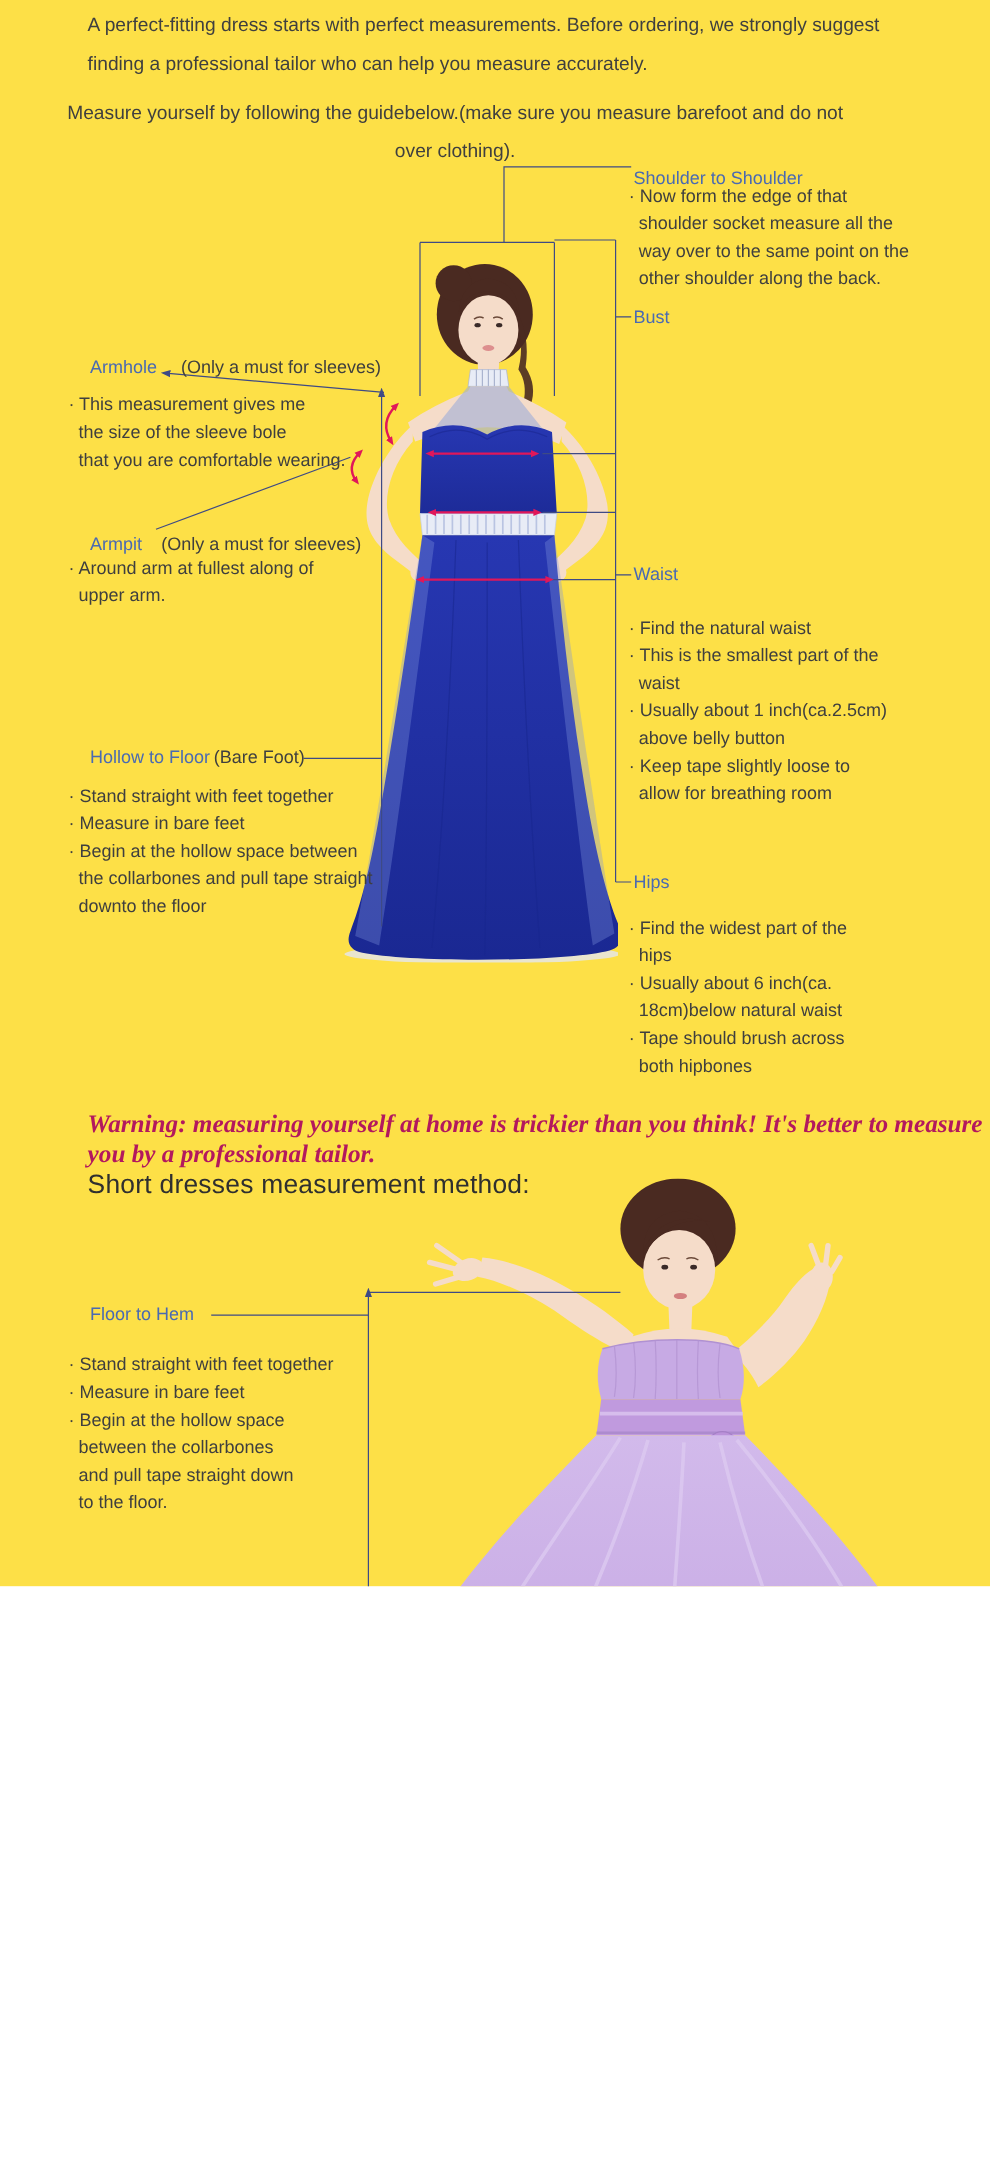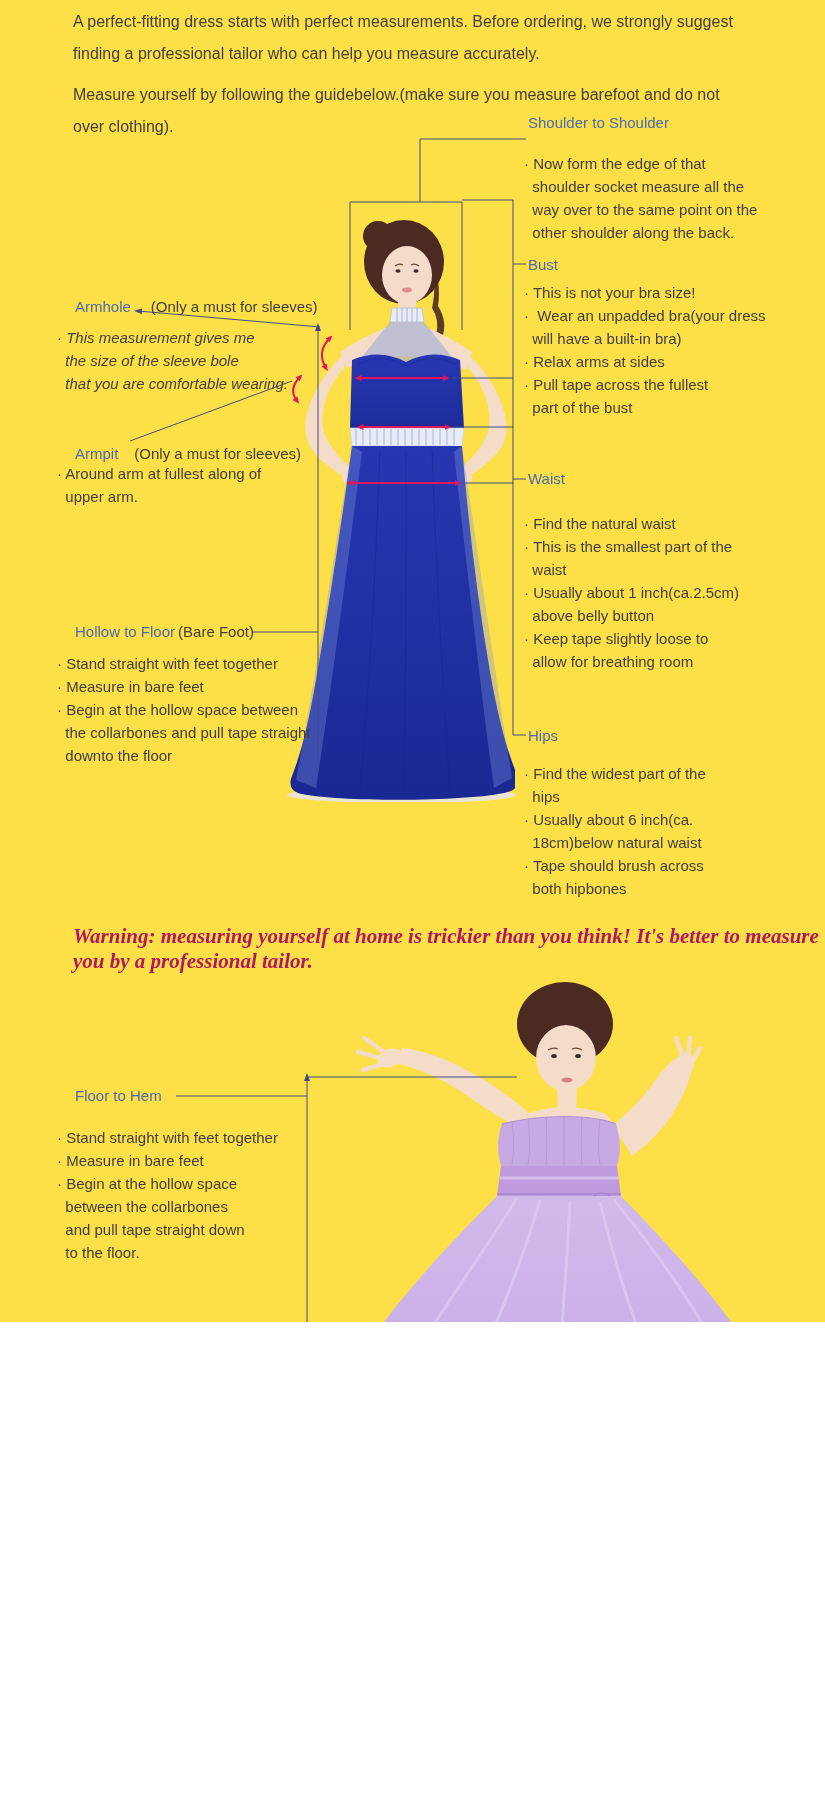--- a/index.html
+++ b/index.html
@@ -187,37 +187,31 @@
     <g>
       <path class="navy" d="M 176,1096 L 307,1096"></path>
       <path class="navy" d="M 307,1077 L 517,1077"></path>
       <path class="navy" d="M 307,1077 L 307,1422" marker-start="url(#m-navy)" marker-end="url(#m-navy)"></path>
       <path class="navy" d="M 307,1425 L 515,1425"></path>
     </g>
   </svg>
 
   <div class="abs intro pre text-layer-item" style="left:73px;top:6px;">A perfect-fitting dress starts with perfect measurements. Before ordering, we strongly suggest
 finding a professional tailor who can help you measure accurately.</div>
-  <div class="abs intro pre text-layer-item" style="left:73px;top:79px;">Measure yourself by following the guidebelow.(make sure you measure barefoot and do not
+  <div class="abs intro pre text-layer-item" style="left:56px;top:79px;text-align:center;">Measure yourself by following the guidebelow.(make sure you measure barefoot and do not
 over clothing).</div>
 
 
-  <div class="abs lbl text-layer-item" style="left:528px;top:114px;">Shoulder to Shoulder</div>
+  <div class="abs lbl text-layer-item" style="left:528px;top:140px;">Shoulder to Shoulder</div>
   <div class="abs blk pre text-layer-item" style="left:524px;top:152px;">· Now form the edge of that
   shoulder socket measure all the
   way over to the same point on the
   other shoulder along the back.</div>
 
   <div class="abs lbl text-layer-item" style="left:528px;top:256px;">Bust</div>
-  <div class="abs blk pre text-layer-item" style="left:524px;top:281px;">· This is not your bra size!
-·  Wear an unpadded bra(your dress
-  will have a built-in bra)
-· Relax arms at sides
-· Pull tape across the fullest
-  part of the bust</div>
 
   <div class="abs lbl text-layer-item" style="left:528px;top:470px;">Waist</div>
   <div class="abs blk pre text-layer-item" style="left:524px;top:512px;">· Find the natural waist
 · This is the smallest part of the
   waist
 · Usually about 1 inch(ca.2.5cm)
   above belly button
 · Keep tape slightly loose to
   allow for breathing room</div>
 
@@ -225,41 +219,42 @@
   <div class="abs blk pre text-layer-item" style="left:524px;top:762px;">· Find the widest part of the
   hips
 · Usually about 6 inch(ca.
   18cm)below natural waist
 · Tape should brush across
   both hipbones</div>
 
   <div class="abs text-layer-item" style="left:75px;top:298px;">
     <span class="lbl">Armhole</span><span class="lbl-suffix" style="margin-left:20px;">(Only a must for sleeves)</span>
   </div>
-  <div class="abs blk pre text-layer-item" style="left:57px;top:326px;font-style:italic;">· This measurement gives me
+  <div class="abs blk pre text-layer-item" style="left:57px;top:326px;">· This measurement gives me
   the size of the sleeve bole
   that you are comfortable wearing.</div>
 
   <div class="abs text-layer-item" style="left:75px;top:445px;">
     <span class="lbl">Armpit</span><span class="lbl-suffix" style="margin-left:16px;">(Only a must for sleeves)</span>
   </div>
   <div class="abs blk pre text-layer-item" style="left:57px;top:462px;">· Around arm at fullest along of
   upper arm.</div>
 
   <div class="abs text-layer-item" style="left:75px;top:623px;">
     <span class="lbl">Hollow to Floor</span><span class="lbl-suffix">(Bare Foot)</span>
   </div>
   <div class="abs blk pre text-layer-item" style="left:57px;top:652px;">· Stand straight with feet together
 · Measure in bare feet
 · Begin at the hollow space between
   the collarbones and pull tape straight
   downto the floor</div>
 
   <div class="abs warning text-layer-item" style="left:73px;top:924px;">Warning: measuring yourself at home is trickier than you think! It's better to measure you by a professional tailor.</div>
 
+  <div class="abs heading text-layer-item" style="left:73px;top:974px;">Short dresses measurement method:</div>
 
   <div class="abs lbl text-layer-item" style="left:75px;top:1087px;">Floor to Hem</div>
   <div class="abs blk pre text-layer-item" style="left:57px;top:1126px;">· Stand straight with feet together
 · Measure in bare feet
 · Begin at the hollow space
   between the collarbones
   and pull tape straight down
   to the floor.</div>
 
 </div>

